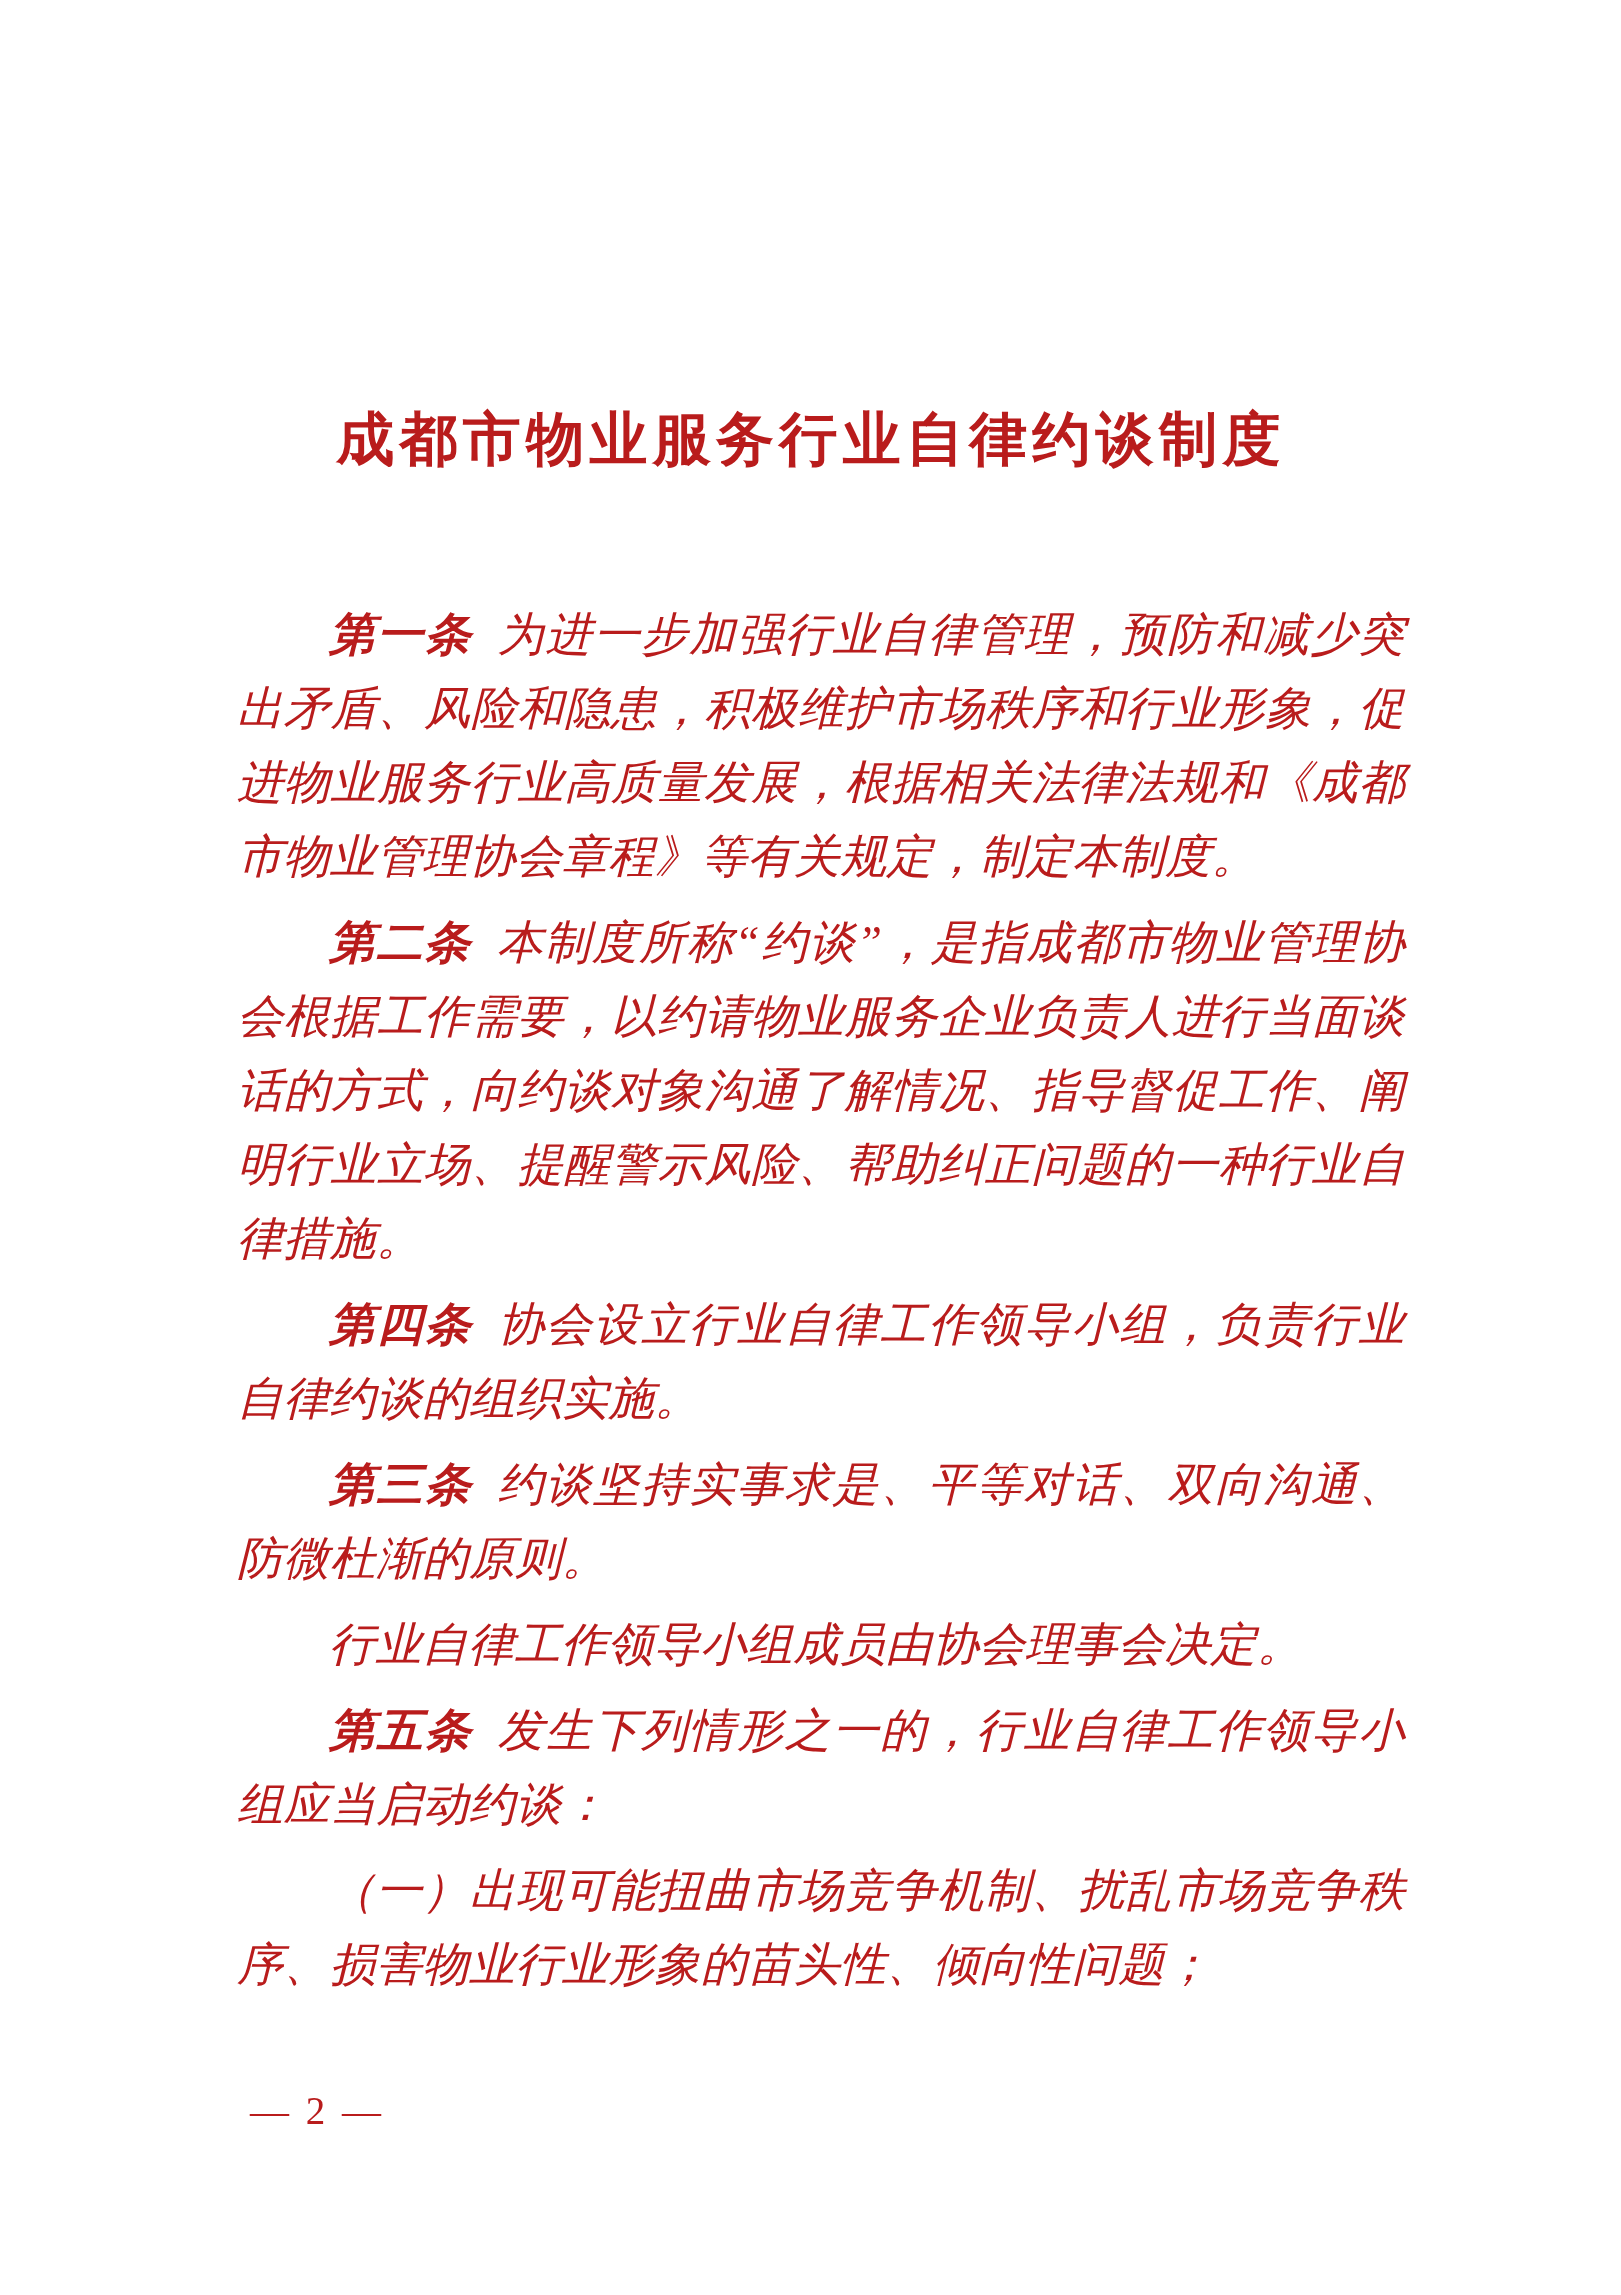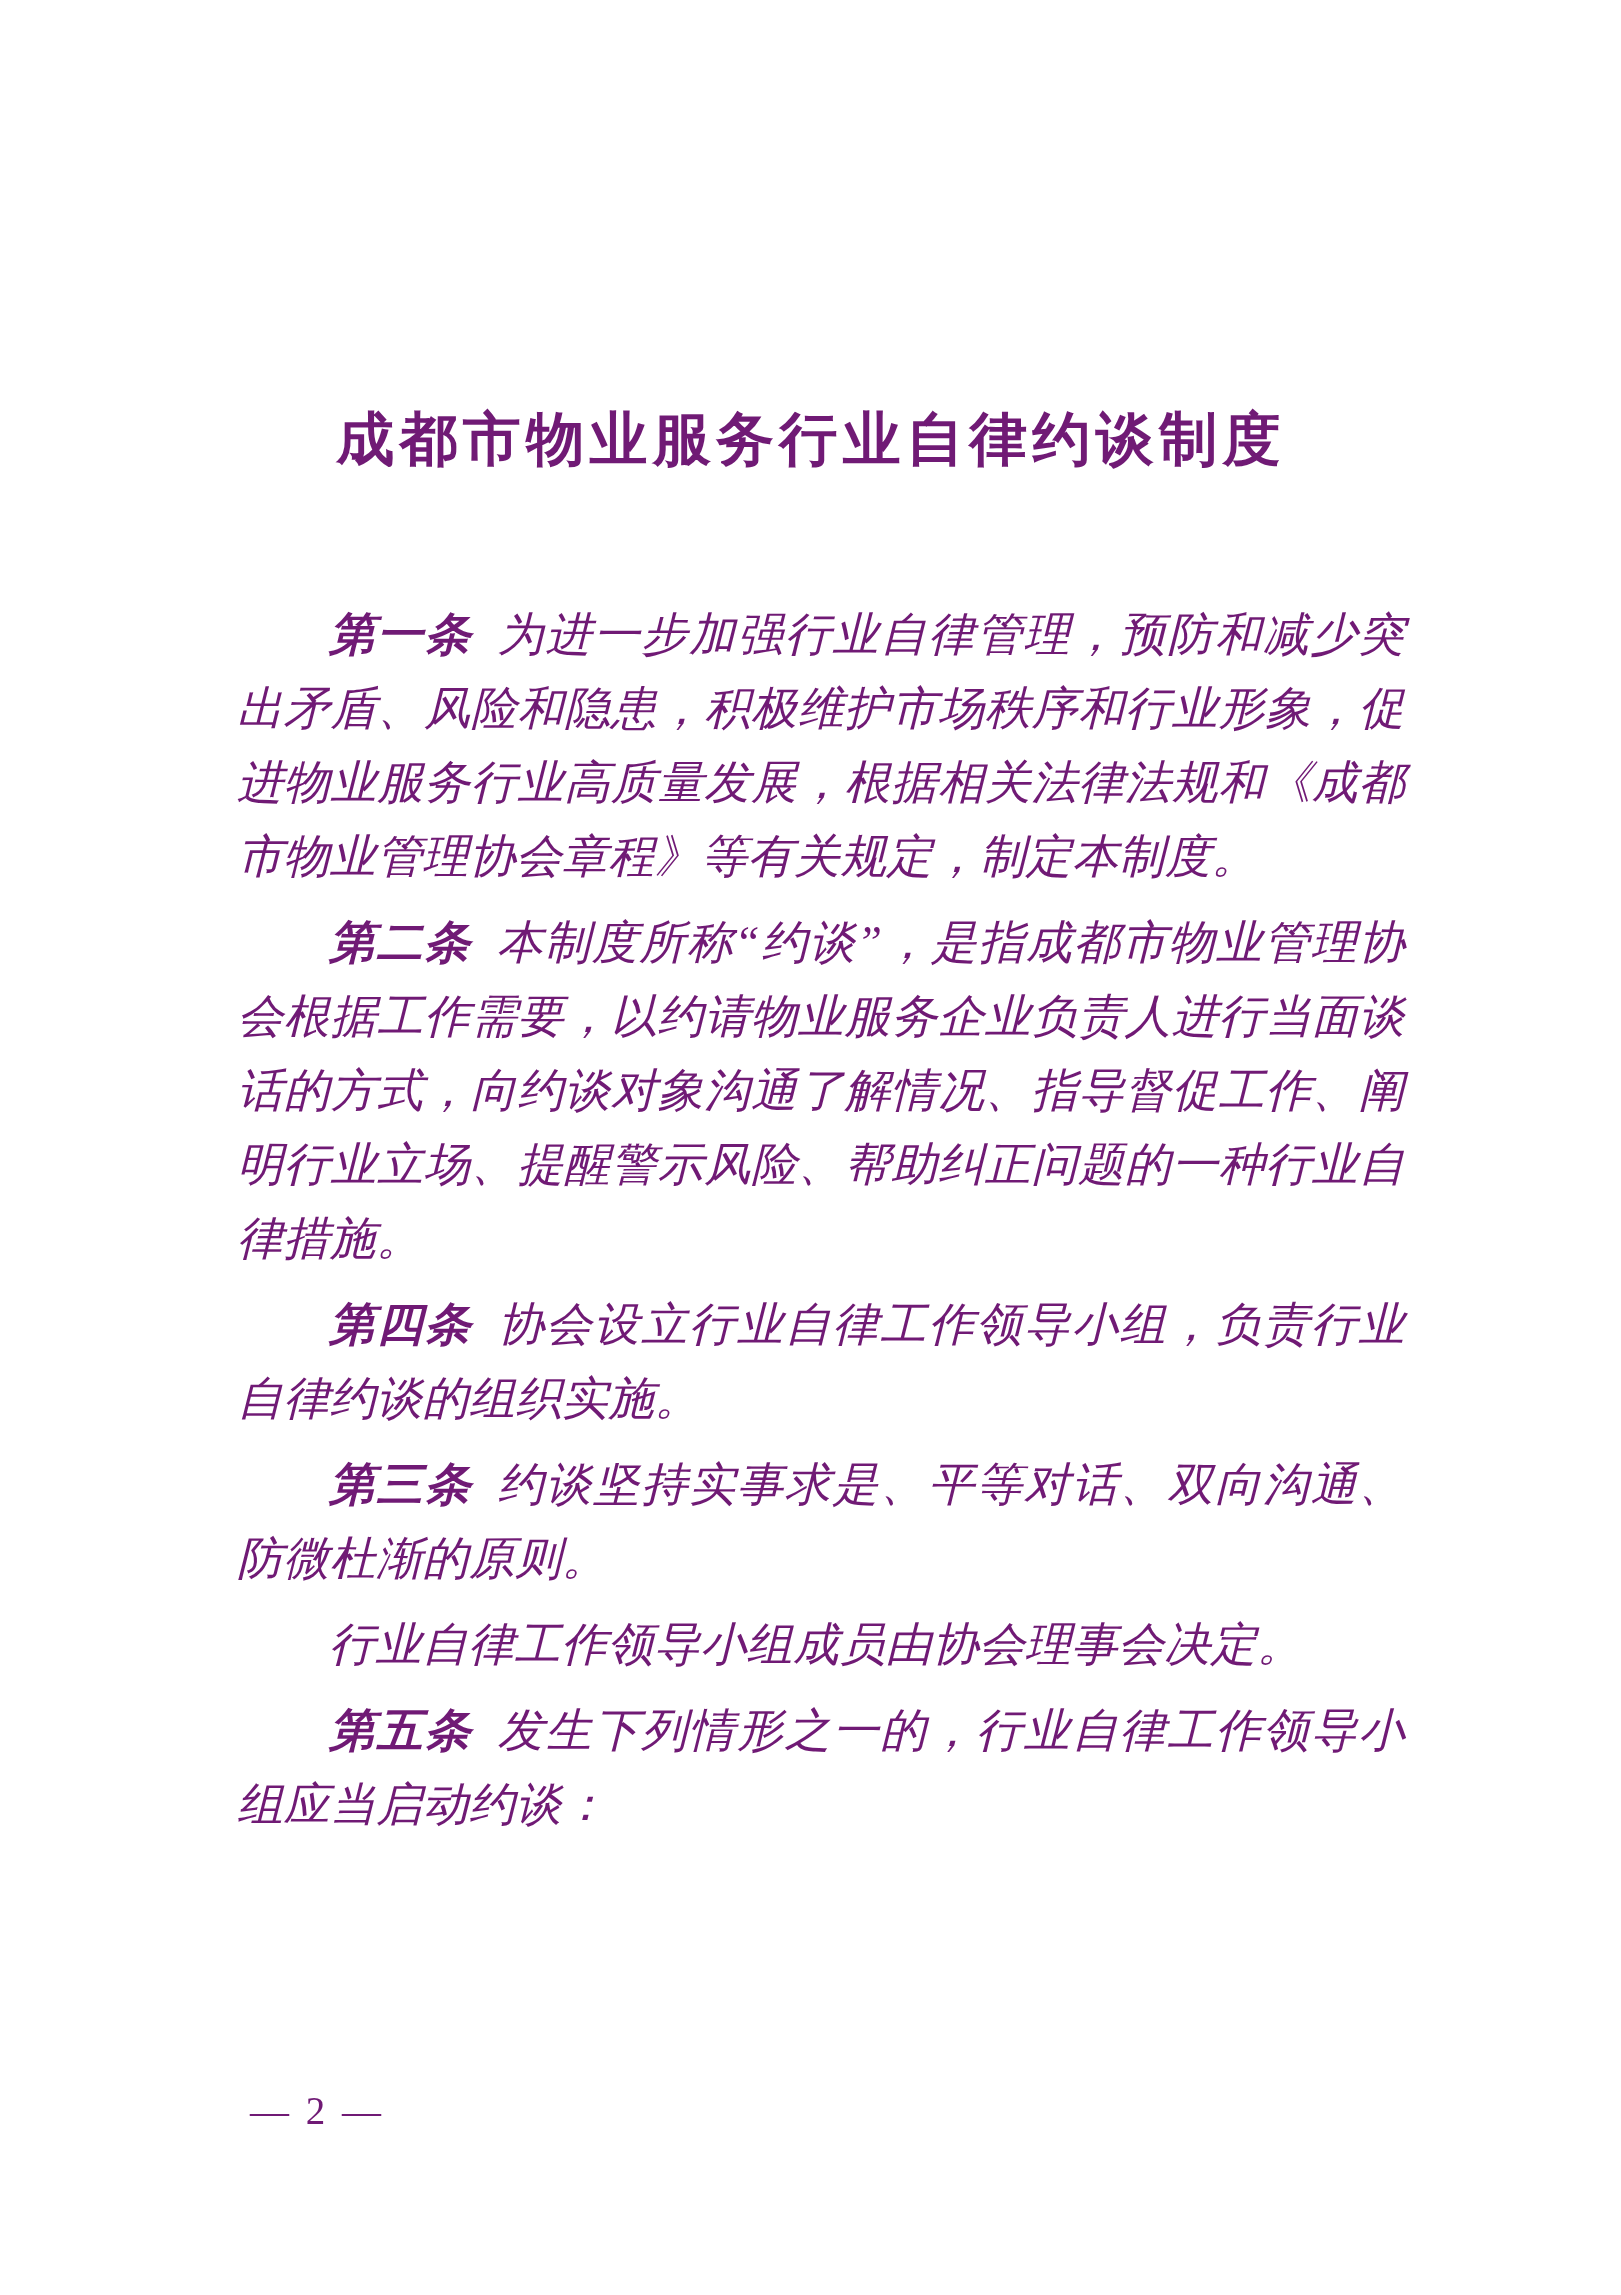--- a/index.html
+++ b/index.html
@@ -5,21 +5,21 @@
   html, body {
     margin: 0;
     padding: 0;
     background: #ffffff;
   }
   .page {
     position: relative;
     width: 1622px;
     height: 2295px;
     background: #ffffff;
-    color: #701a75;
+    color: #b91c1c;
     font-family: "Liberation Serif", "DejaVu Serif", serif;
     overflow: hidden;
   }
   .doc-title {
     position: absolute;
     top: 404px;
     left: 0;
     width: 100%;
     margin: 0;
     text-align: center;
@@ -66,17 +66,18 @@
 <div class="page">
   <h1 class="doc-title">成都市物业服务行业自律约谈制度</h1>
 
   <div class="content" id="content">
       <p class="para"><b class="term">第一条</b><span>为进一步加强行业自律管理，预防和减少突出矛盾、风险和隐患，积极维护市场秩序和行业形象，促进物业服务行业高质量发展，根据相关法律法规和《成都市物业管理协会章程》等有关规定，制定本制度。</span></p>
       <p class="para"><b class="term">第二条</b><span>本制度所称“约谈”，是指成都市物业管理协会根据工作需要，以约请物业服务企业负责人进行当面谈话的方式，向约谈对象沟通了解情况、指导督促工作、阐明行业立场、提醒警示风险、帮助纠正问题的一种行业自律措施。</span></p>
       <p class="para"><b class="term">第四条</b><span>协会设立行业自律工作领导小组，负责行业自律约谈的组织实施。</span></p>
       <p class="para"><b class="term">第三条</b><span>约谈坚持实事求是、平等对话、双向沟通、防微杜渐的原则。</span></p>
       <p class="para"><span>行业自律工作领导小组成员由协会理事会决定。</span></p>
       <p class="para"><b class="term">第五条</b><span>发生下列情形之一的，行业自律工作领导小组应当启动约谈：</span></p>
+      <p class="para"><span>（一）出现可能扭曲市场竞争机制、扰乱市场竞争秩序、损害物业行业形象的苗头性、倾向性问题；</span></p>
     </div>
 
   <div class="page-footer">— 2 —</div>
 </div>
 
 
 </body></html>

